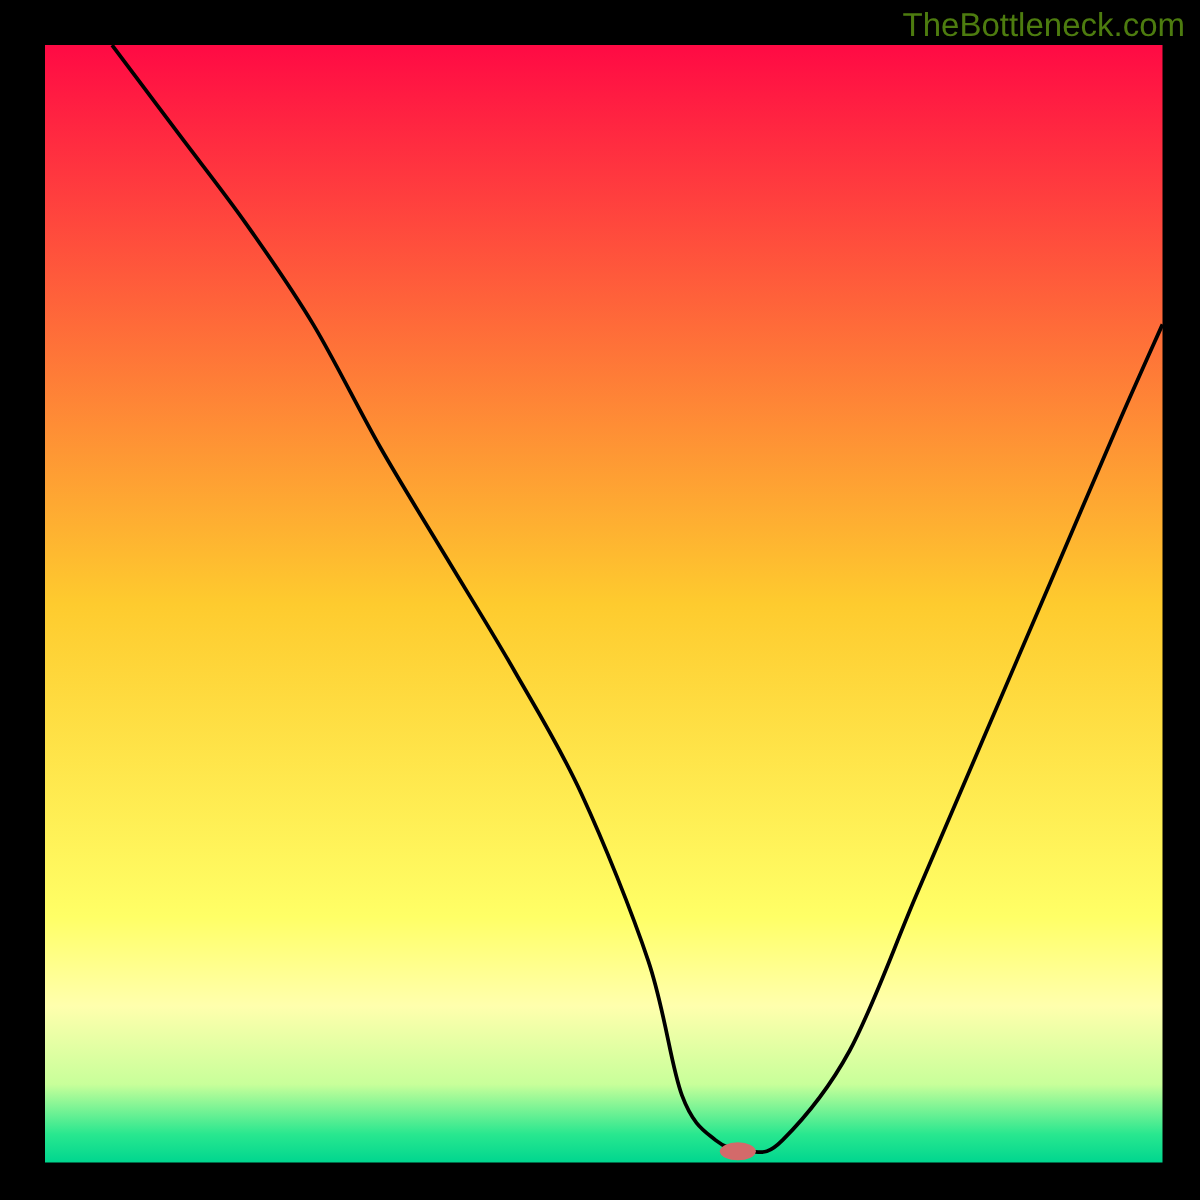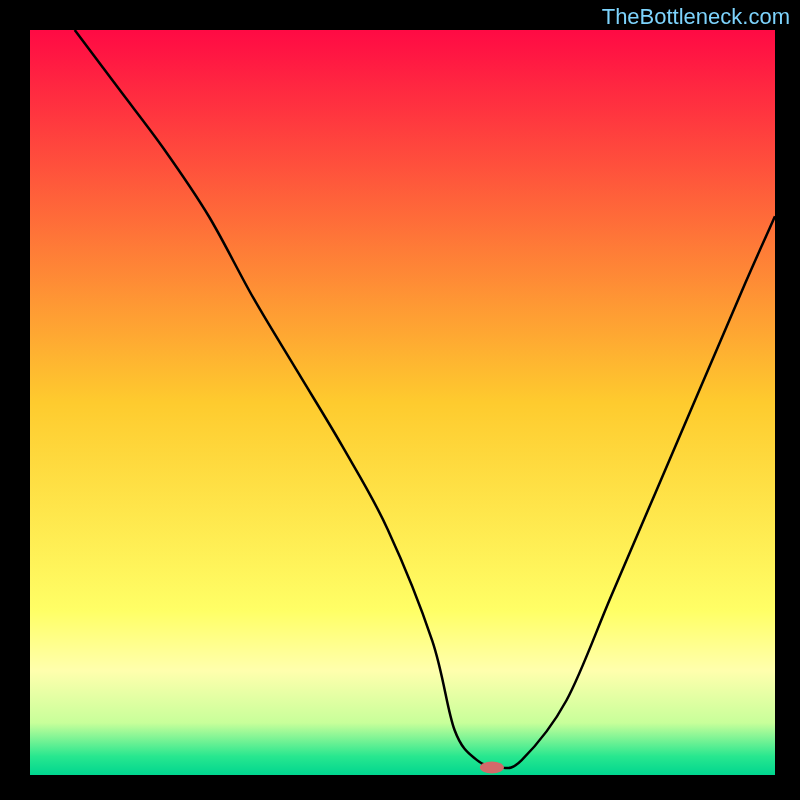--- a/index.html
+++ b/index.html
@@ -14,21 +14,21 @@
     position: relative;
     width: 800px;
     height: 800px;
   }
   .watermark {
     position: absolute;
     top: 4px;
     right: 10px;
     font-family: Arial, Helvetica, sans-serif;
     font-size: 22px;
-    color: #7dd3fc;
+    color: #4d7c0f;
     z-index: 10;
   }
   svg {
     display: block;
   }
 </style>
 </head>
 <body>
 
 <div class="container">

